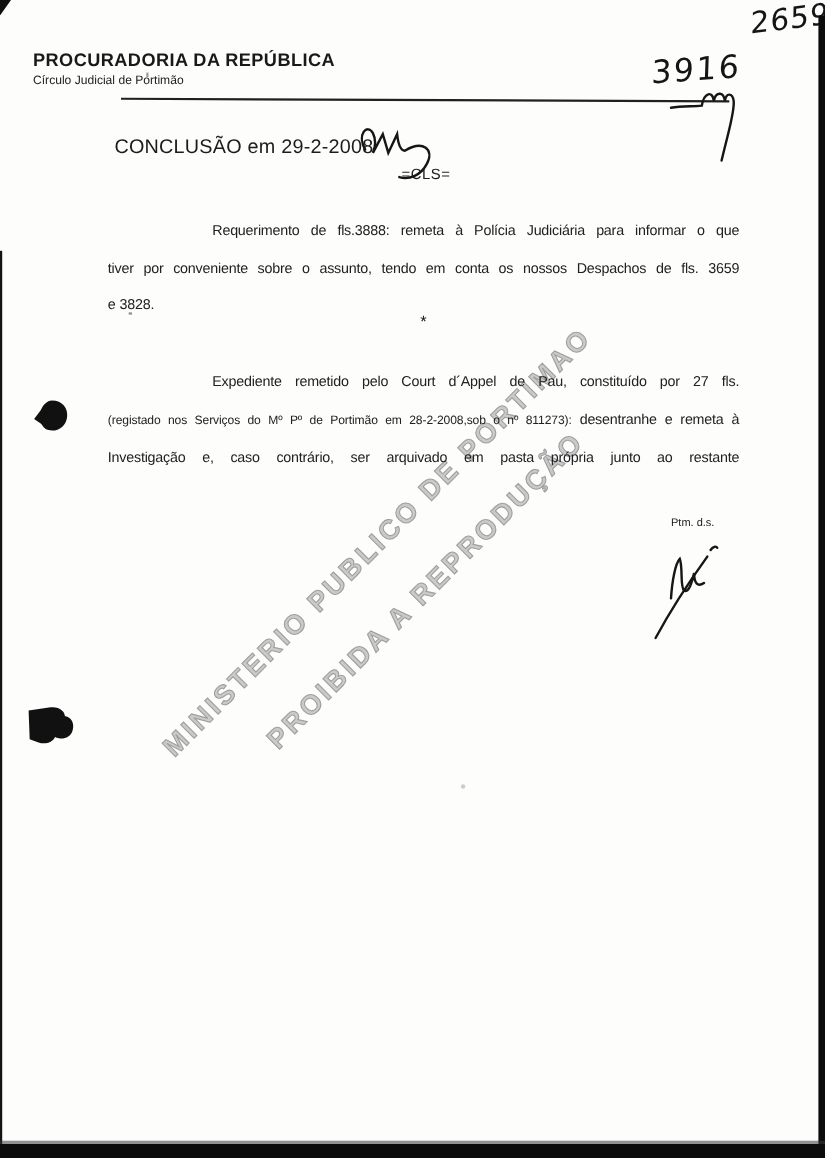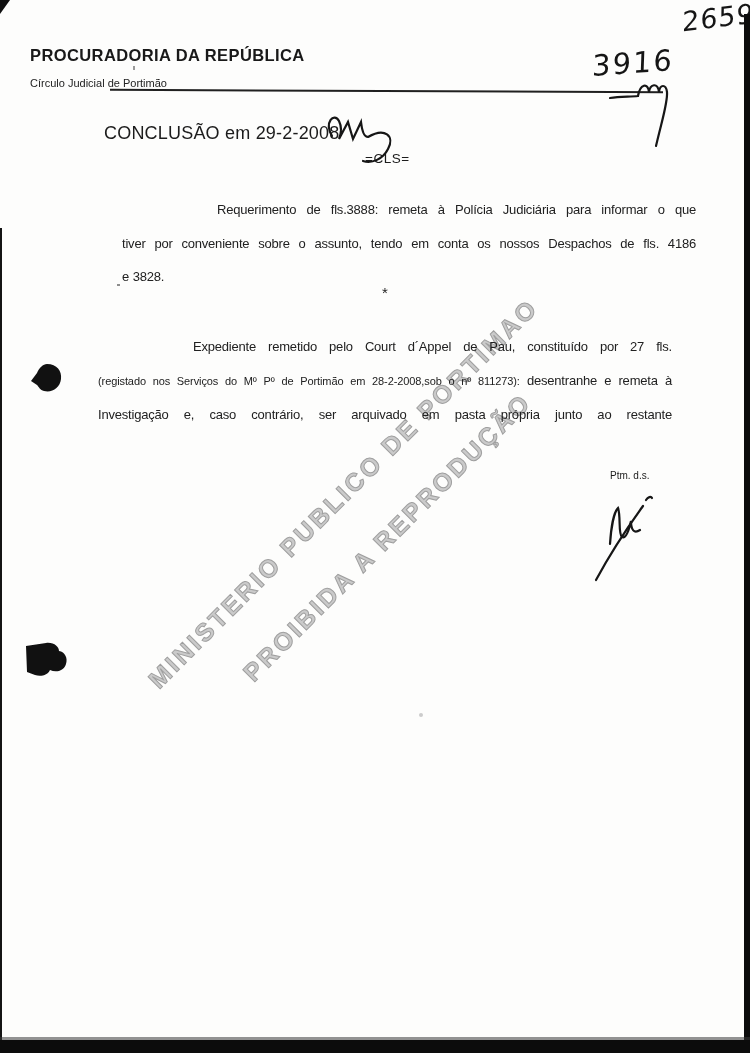--- a/index.html
+++ b/index.html
@@ -37,21 +37,21 @@
   }
 
   
   .header {
     position: absolute; left: 30px; top: 46px; width: 720px;
     text-align: left; z-index: 2;
   }
   .header-title {
     font-size: 16.5px; font-weight: bold; letter-spacing: 0.4px; color: #191919;
   }
-  .header-subtitle { font-size: 11px; margin-top: 12px; color: #222; }
+  .header-subtitle { font-size: 11px; margin-top: 2px; color: #222; }
   .header-rule {
     position: absolute; left: 110px; top: 90px; width: 553px; height: 2px;
     background: #202020; transform: rotate(0.25deg); z-index: 2;
   }
 
   
   .hw { font-family: "DejaVu Sans", sans-serif; color: #151515; z-index: 3; position: absolute; }
   .hw-folio-top {
     left: 682px; top: 2px; font-size: 27px;
     transform: rotate(-7deg) skewX(-8deg);
@@ -74,21 +74,21 @@
     letter-spacing: 0.5px; z-index: 2;
   }
 
   
   .para {
     position: absolute; left: 98px; width: 574px;
     font-size: 13px; line-height: 33.5px;
     letter-spacing: -0.2px; word-spacing: 0.3px;
     color: #212121; z-index: 2;
   }
-  .para-1 { top: 193px; margin-left: 24px; }
+  .para-1 { top: 193px; }
   .para-2 { top: 330px; }
   .jline { text-align: justify; text-align-last: justify; white-space: normal; }
   .jline.lastline { text-align-last: left; }
   .jline.indent { padding-left: 95px; }
   .small-inline { font-size: 11px; letter-spacing: -0.1px; }
   .separator {
     position: absolute; left: 98px; top: 284px; width: 574px;
     text-align: center; font-size: 15px; z-index: 2;
   }
   .signoff {
@@ -143,21 +143,21 @@
 
   <div class="conclusao">CONCLUSÃO em 29-2-2008</div>
 
   <svg class="stroke-svg" style="left:322px; top:110px;" width="82" height="60" viewBox="0 0 82 60">
     <path d="M 10,26 C 2,12 12,2 17,11 C 20,17 19,24 17,29 L 26,12 L 31,29 L 39,12 C 40,21 42,27 46,27 C 63,17 73,26 66,39 C 61,49 50,54 41,51" fill="none" stroke="#161616" stroke-width="2.2" stroke-linecap="round"></path>
   </svg>
   <div class="cls-mark">=CLS=</div>
 
   <div class="para para-1">
     <div class="jline indent">Requerimento de fls.3888: remeta à Polícia Judiciária para informar o que</div>
-    <div class="jline">tiver por conveniente sobre o assunto, tendo em conta os nossos Despachos de fls. 4186</div>
+    <div class="jline">tiver por conveniente sobre o assunto, tendo em conta os nossos Despachos de fls. 3659</div>
     <div class="jline lastline">e 3828.</div>
   </div>
 
   <div class="separator">*</div>
 
   <div class="para para-2">
     <div class="jline indent">Expediente remetido pelo Court d´Appel de Pau, constituído por 27 fls.</div>
     <div class="jline"><span class="small-inline">(registado nos Serviços do Mº Pº de Portimão em 28-2-2008,sob o nº 811273):</span> <span>desentranhe e remeta à</span></div>
     <div class="jline">Investigação e, caso contrário, ser arquivado em pasta própria junto ao restante</div>
   </div>

